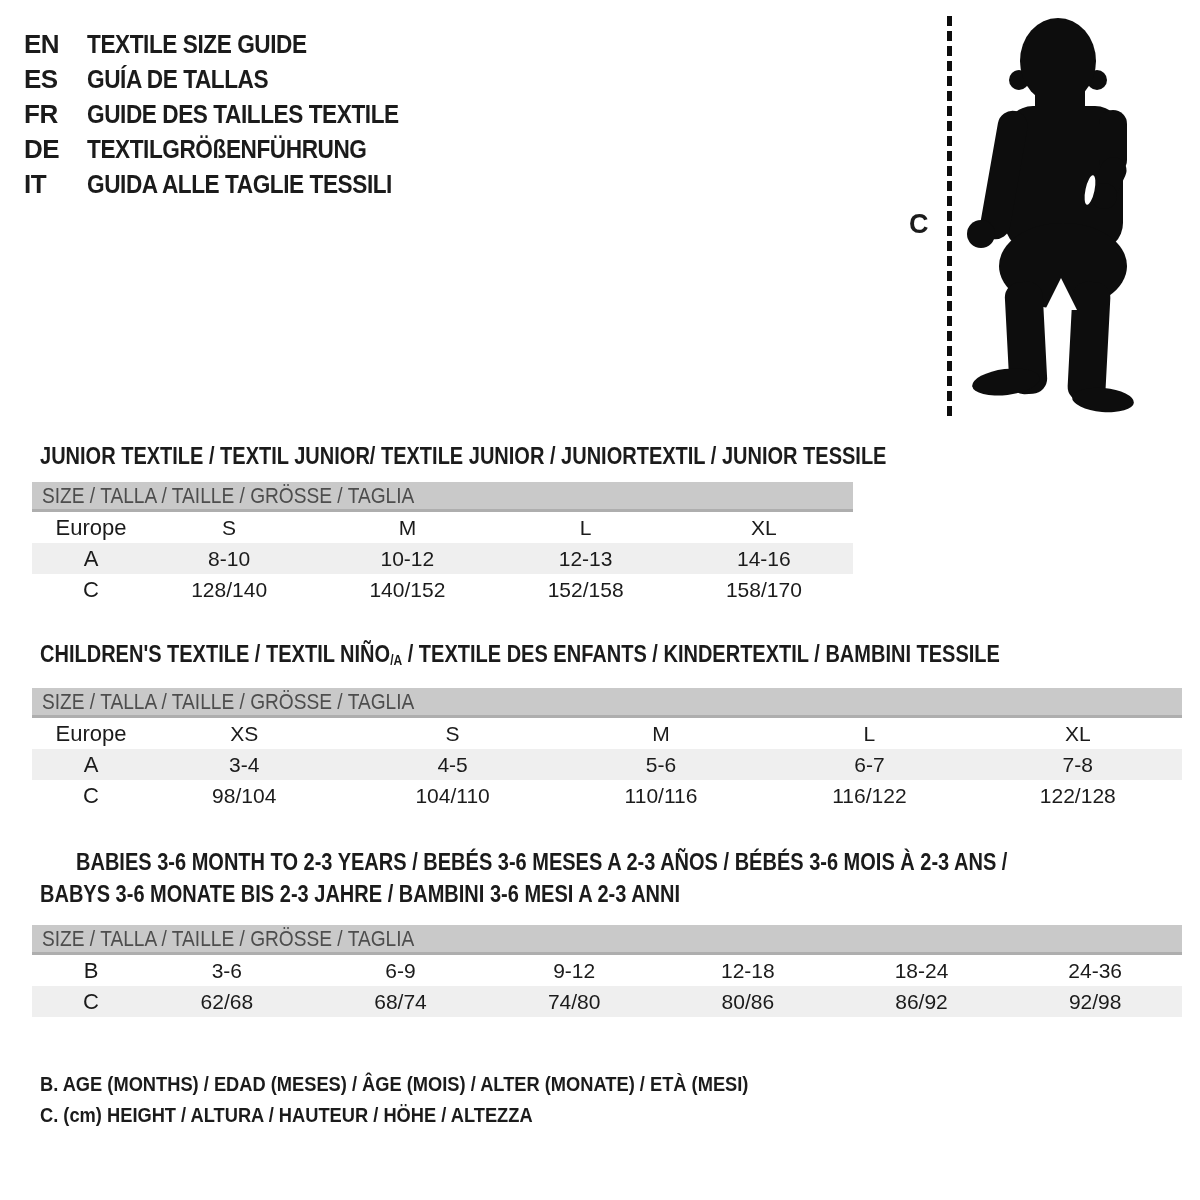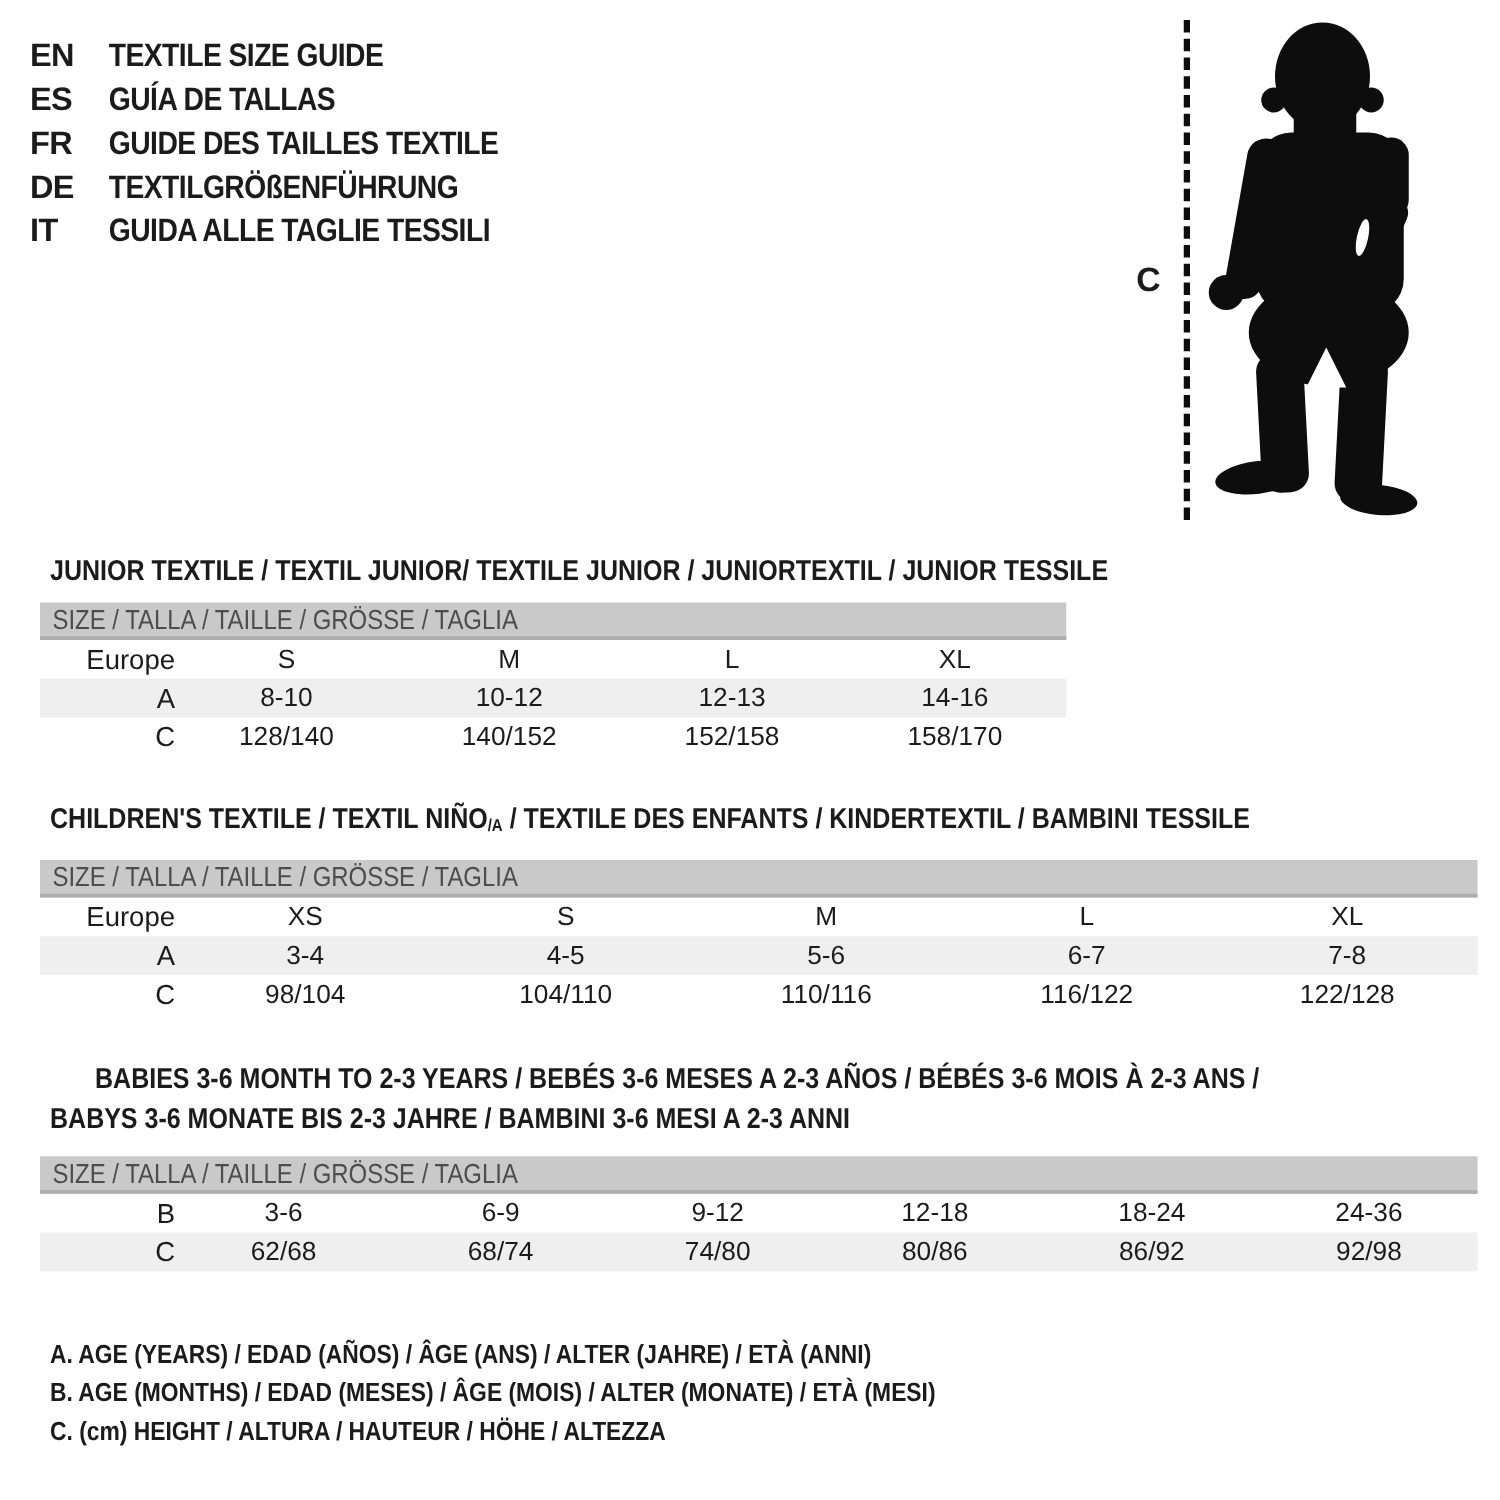--- a/index.html
+++ b/index.html
@@ -44,21 +44,21 @@
   .junior-table{top:482px;width:821px;}
   .children-table{top:688px;width:1150px;}
   .babies-table{top:925px;width:1150px;}
   .thead{
     height:27px;line-height:27px;background:var(--hdr-bg);color:var(--hdr-tx);
     border-bottom:3px solid var(--hdr-border);padding-left:10px;
     font-weight:400;font-size:22px;
   }
   .trow{display:grid;height:31px;align-items:center;font-size:21px;}
   .trow.shaded{background:var(--stripe);}
-  .tlabel{padding-left:10px;text-align:right;font-size:22px;}
+  .tlabel{padding-left:10px;text-align:center;font-size:22px;}
   .tcell{text-align:center;}
 
   
   .legend{position:absolute;left:40px;top:1068px;}
   .legend-line{height:31px;line-height:31px;font-weight:700;font-size:21px;}
 </style>
 </head>
 <body>
 
 <div class="page">
@@ -213,18 +213,17 @@
           <div class="tcell">68/74</div>
           <div class="tcell">74/80</div>
           <div class="tcell">80/86</div>
           <div class="tcell">86/92</div>
           <div class="tcell">92/98</div>
         </div>
       </div>
   </div>
 
   <div class="legend" id="legend">
-      <div class="legend-line"><span class="condense">A. AGE (YEARS) / EDAD (AÑOS) / ÂGE (ANS) / ALTER (JAHRE) / ETÀ (ANNI)</span></div>
       <div class="legend-line"><span class="condense">B. AGE (MONTHS) / EDAD (MESES) / ÂGE (MOIS) / ALTER (MONATE) / ETÀ (MESI)</span></div>
       <div class="legend-line"><span class="condense">C. (cm) HEIGHT / ALTURA / HAUTEUR / HÖHE / ALTEZZA</span></div>
     </div>
 
 </div>
 
 </body></html>

